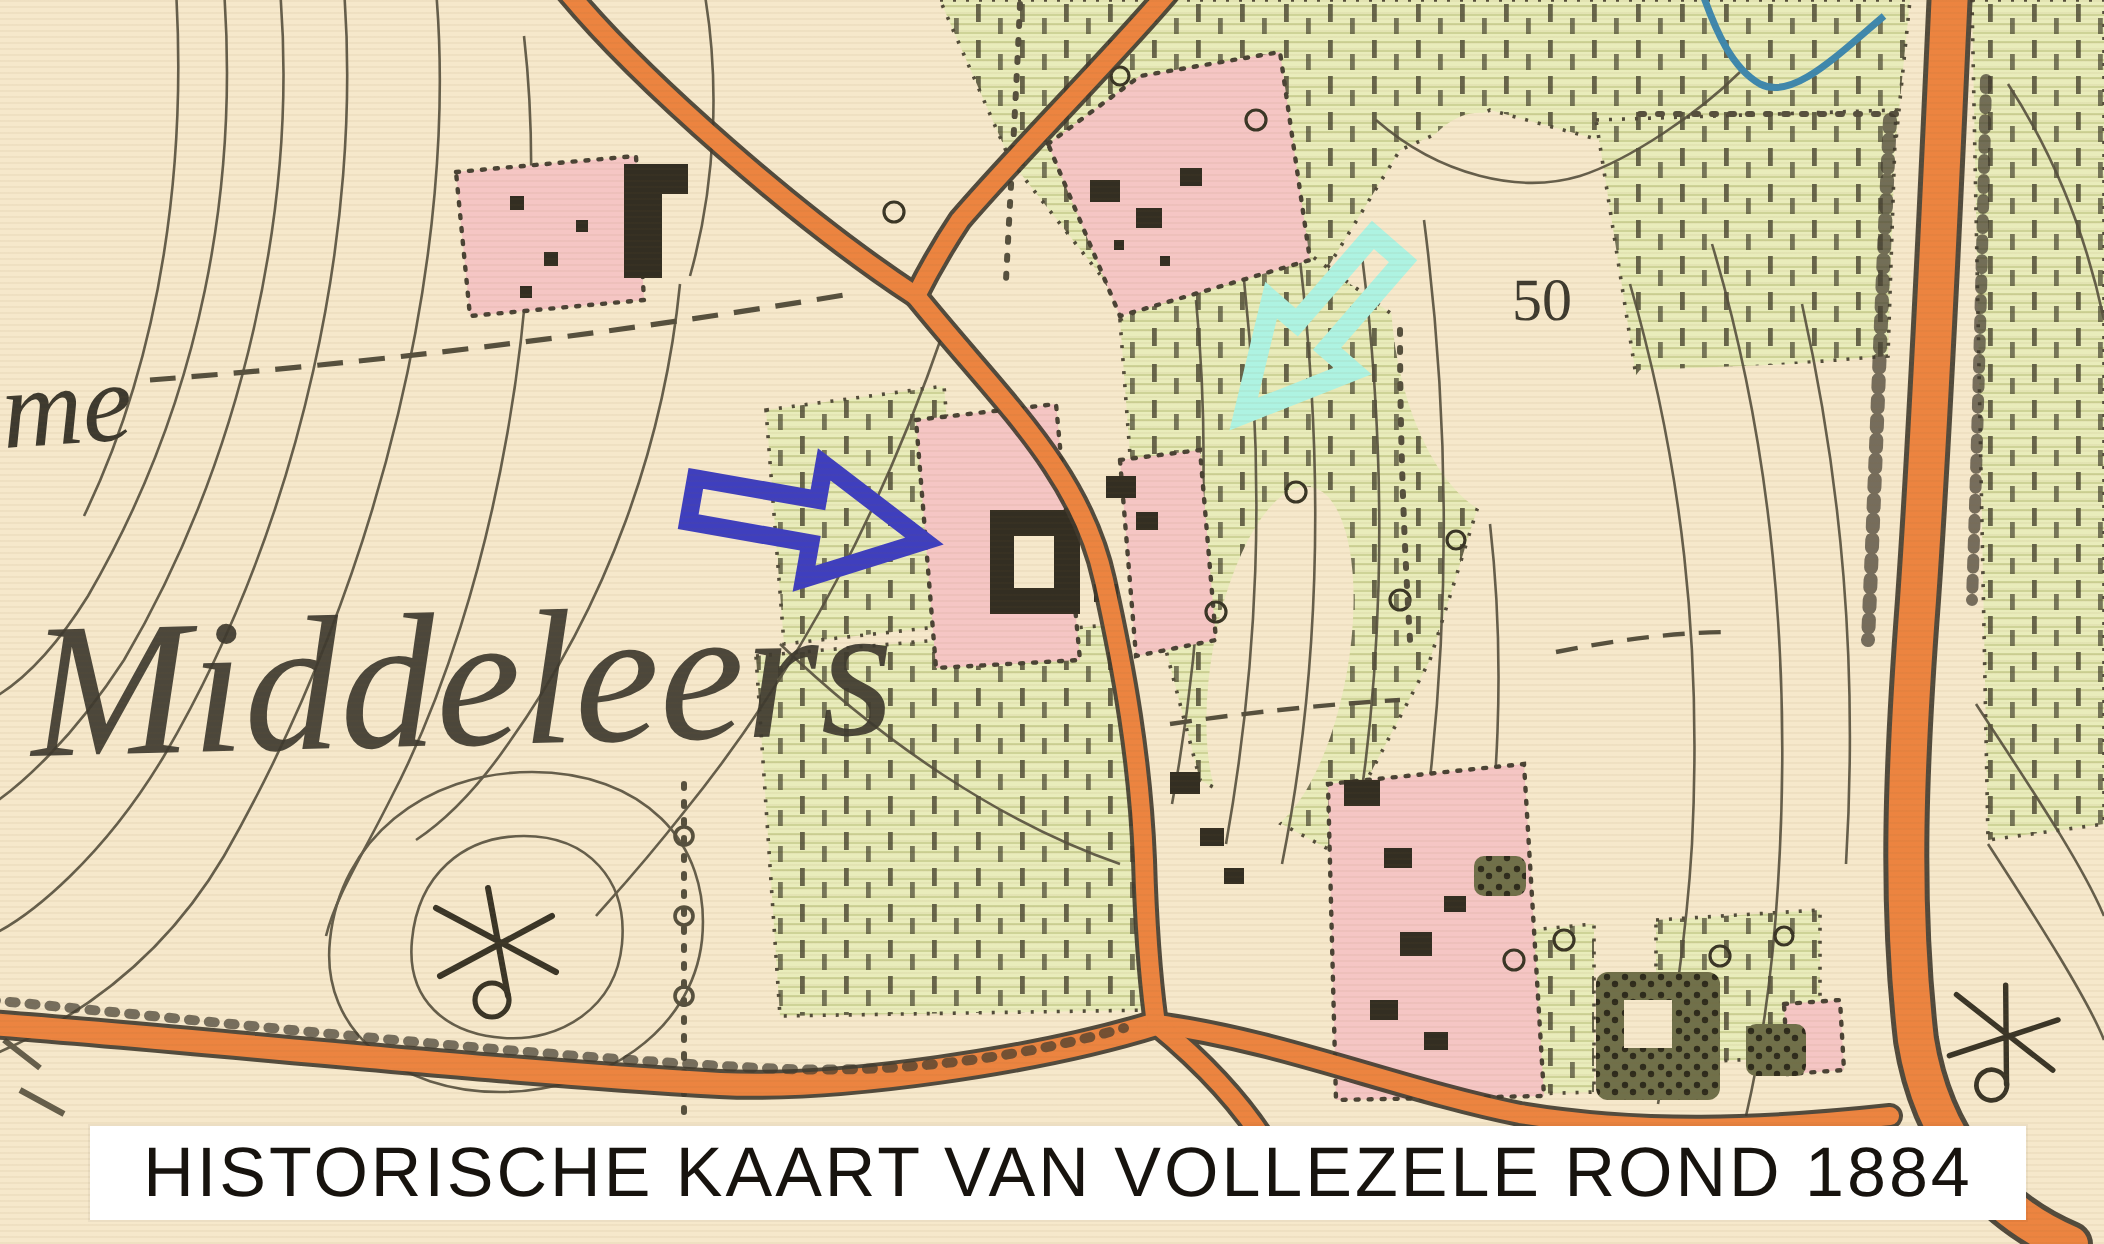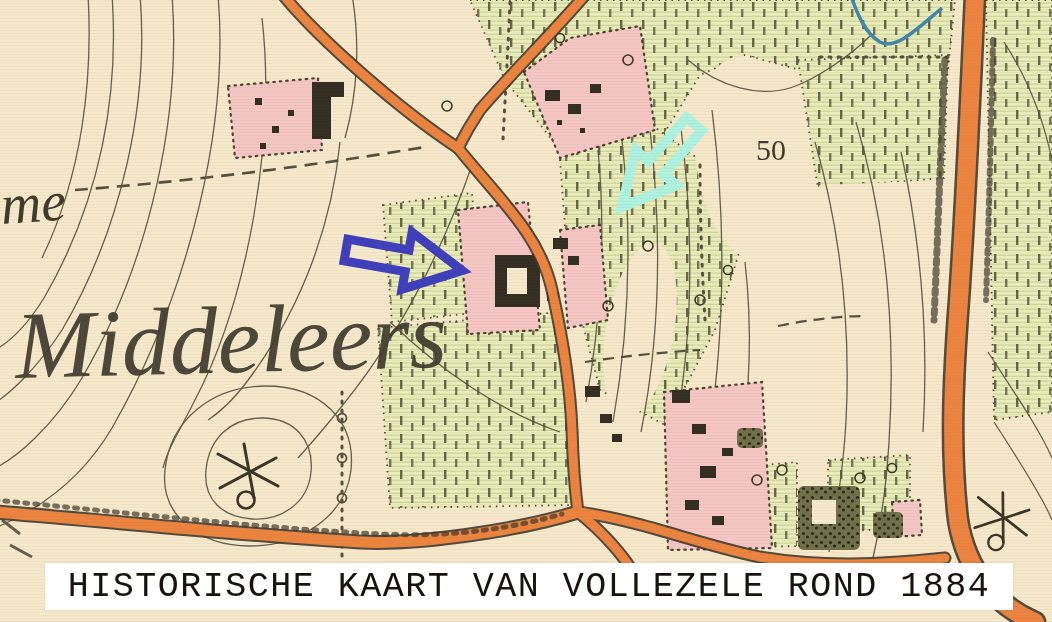--- a/index.html
+++ b/index.html
@@ -4,21 +4,21 @@
 <style>
   html,body{margin:0;padding:0;background:#222;}
   .stage{position:relative;width:1052px;height:622px;overflow:hidden;
          font-family:"Liberation Serif",serif;background:#f6e8cb;}
   .stage svg{position:absolute;inset:0;display:block;}
   .weave{position:absolute;inset:0;pointer-events:none;z-index:2;
          background:repeating-linear-gradient(0deg, rgba(125,95,45,.06) 0 1px, transparent 1px 3px);}
   .caption-bar{position:absolute;left:45px;top:563px;width:968px;height:47px;
          background:#ffffff;z-index:3;display:flex;align-items:center;justify-content:center;
          box-shadow:0 0 0 1px rgba(0,0,0,0.04);}
-  .caption-bar span{font-family:Liberation Mono, monospace;font-size:35px;letter-spacing:1.5px;
+  .caption-bar span{font-family:Liberation Sans, sans-serif;font-size:35px;letter-spacing:1.5px;
          color:#17130e;white-space:nowrap;font-weight:400;}
   .ink{stroke:#56503e;fill:none;}
   text{fill:#3e3a2f;}
 </style>
 </head>
 <body>
 
 <div class="stage">
 
 <svg viewBox="0 0 1052 622" width="1052" height="622">

